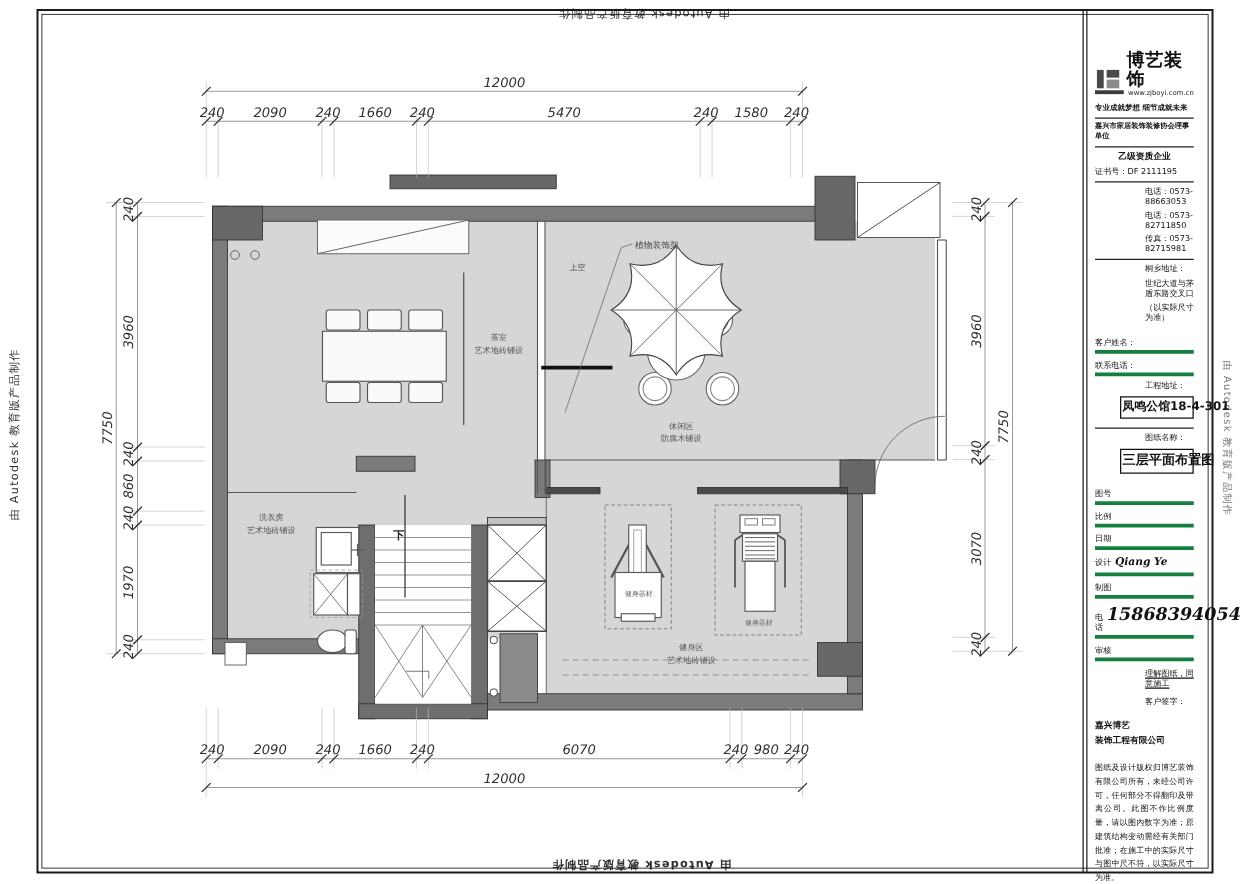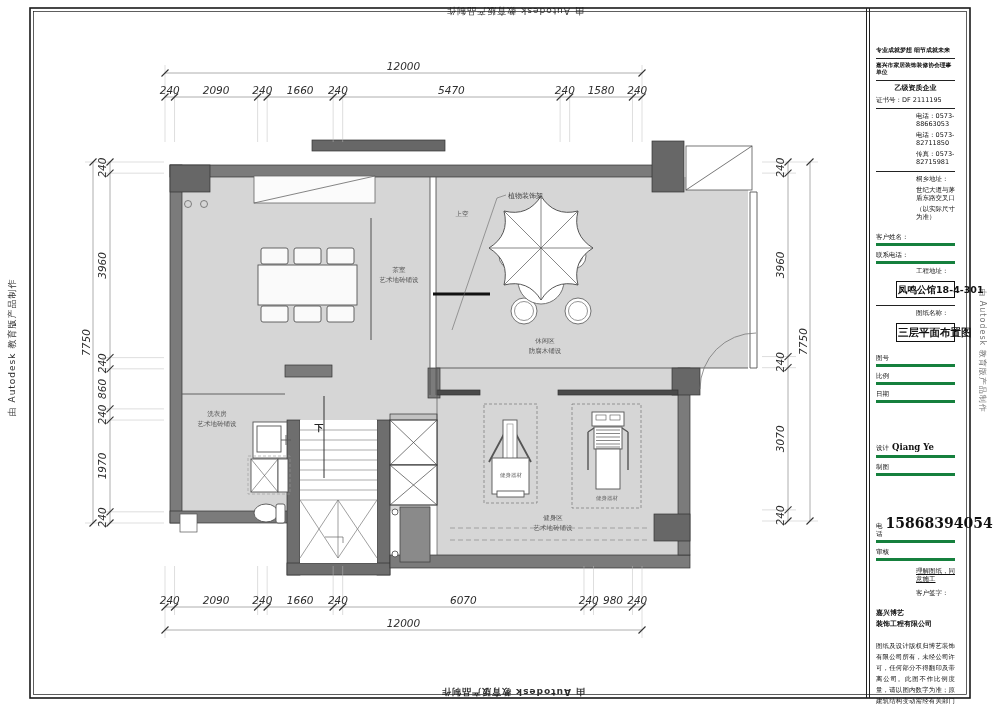--- a/index.html
+++ b/index.html
@@ -30,21 +30,21 @@
   .tb-hr{border-top:1.4px solid #222;margin:4px 0 3px 0;}
   .tb-brand{display:flex;align-items:flex-end;gap:2px;}
   .tb-brand-cn{font-size:14.5px;font-weight:bold;letter-spacing:0.5px;line-height:1;}
   .tb-url{font-size:5.5px;color:#222;margin-top:1px;text-align:right;}
   .tb-slogan{font-size:6px;font-weight:bold;margin-top:4px;}
   .tb-assoc{font-size:5.8px;font-weight:bold;}
   .tb-grade{font-size:7px;font-weight:bold;text-align:center;margin-top:2px;}
   .tb-cert{margin-top:3px;}
   .tb-line{border-bottom:3px solid #15803d;padding-bottom:2px;margin-top:5px;min-height:8px;display:flex;gap:3px;align-items:baseline;}
   .tb-box{border:1.2px solid #111;font-weight:bold;text-align:left;padding:2px 1px;margin-top:5px;font-size:9.5px;white-space:nowrap;margin-left:20px;}
-  .tb-script{font-family:"DejaVu Serif","Liberation Serif",serif;font-weight:bold;font-size:8.5px;margin-top:34px;}
+  .tb-script{font-family:"DejaVu Serif","Liberation Serif",serif;font-style:italic;font-weight:bold;font-size:8.5px;}
   .tb-company{font-weight:bold;font-size:7px;margin-top:10px;line-height:1.7;}
   .tb-disc{margin-top:10px;font-size:6.4px;line-height:1.72;text-align:justify;color:#111;}
   .tb-gap{margin-top:12px;}
 </style>
 </head>
 <body>
 
 <div id="sheet">
 
   <div class="wm" id="wm-left">由 Autodesk 教育版产品制作</div>
@@ -338,20 +338,32 @@
         <text x="784.5" y="167.55870967741936" class="dt" text-anchor="middle" transform="rotate(-90 784.5 167.55870967741936)">240</text>
         <text x="784.5" y="264.8361290322581" class="dt" text-anchor="middle" transform="rotate(-90 784.5 264.8361290322581)">3960</text>
         <text x="784.5" y="362.1135483870968" class="dt" text-anchor="middle" transform="rotate(-90 784.5 362.1135483870968)">240</text>
         <text x="784.5" y="438.7774193548387" class="dt" text-anchor="middle" transform="rotate(-90 784.5 438.7774193548387)">3070</text>
         <text x="784.5" y="515.4412903225807" class="dt" text-anchor="middle" transform="rotate(-90 784.5 515.4412903225807)">240</text>
         <text x="806.5" y="341.5" class="dt" text-anchor="middle" transform="rotate(-90 806.5 341.5)">7750</text>
       </g>
   </svg>
 
   <div id="titleblock">
+    <div class="tb-brand">
+      <svg width="26" height="26" viewBox="0 0 30 28">
+        <rect x="2" y="1" width="7" height="19" fill="#4a4a4a"></rect>
+        <rect x="12" y="1" width="13" height="8" fill="#4a4a4a"></rect>
+        <rect x="12" y="11" width="13" height="9" fill="#8a8a8a"></rect>
+        <rect x="0" y="22" width="30" height="4" fill="#3a3a3a"></rect>
+      </svg>
+      <div>
+        <div class="tb-brand-cn">博艺装饰</div>
+        <div class="tb-url">www.zjboyi.com.cn</div>
+      </div>
+    </div>
     <div class="tb-slogan">专业成就梦想 细节成就未来</div>
     <div class="tb-hr"></div>
     <div class="tb-assoc">嘉兴市家居装饰装修协会理事单位</div>
     <div class="tb-hr"></div>
     <div class="tb-grade">乙级资质企业</div>
     <div class="tb-cert">
       <span>证书号：</span><span>DF 2111195</span>
     </div>
     <div class="tb-hr"></div>
     <div class="tb-row">电话：0573-88663053</div>

